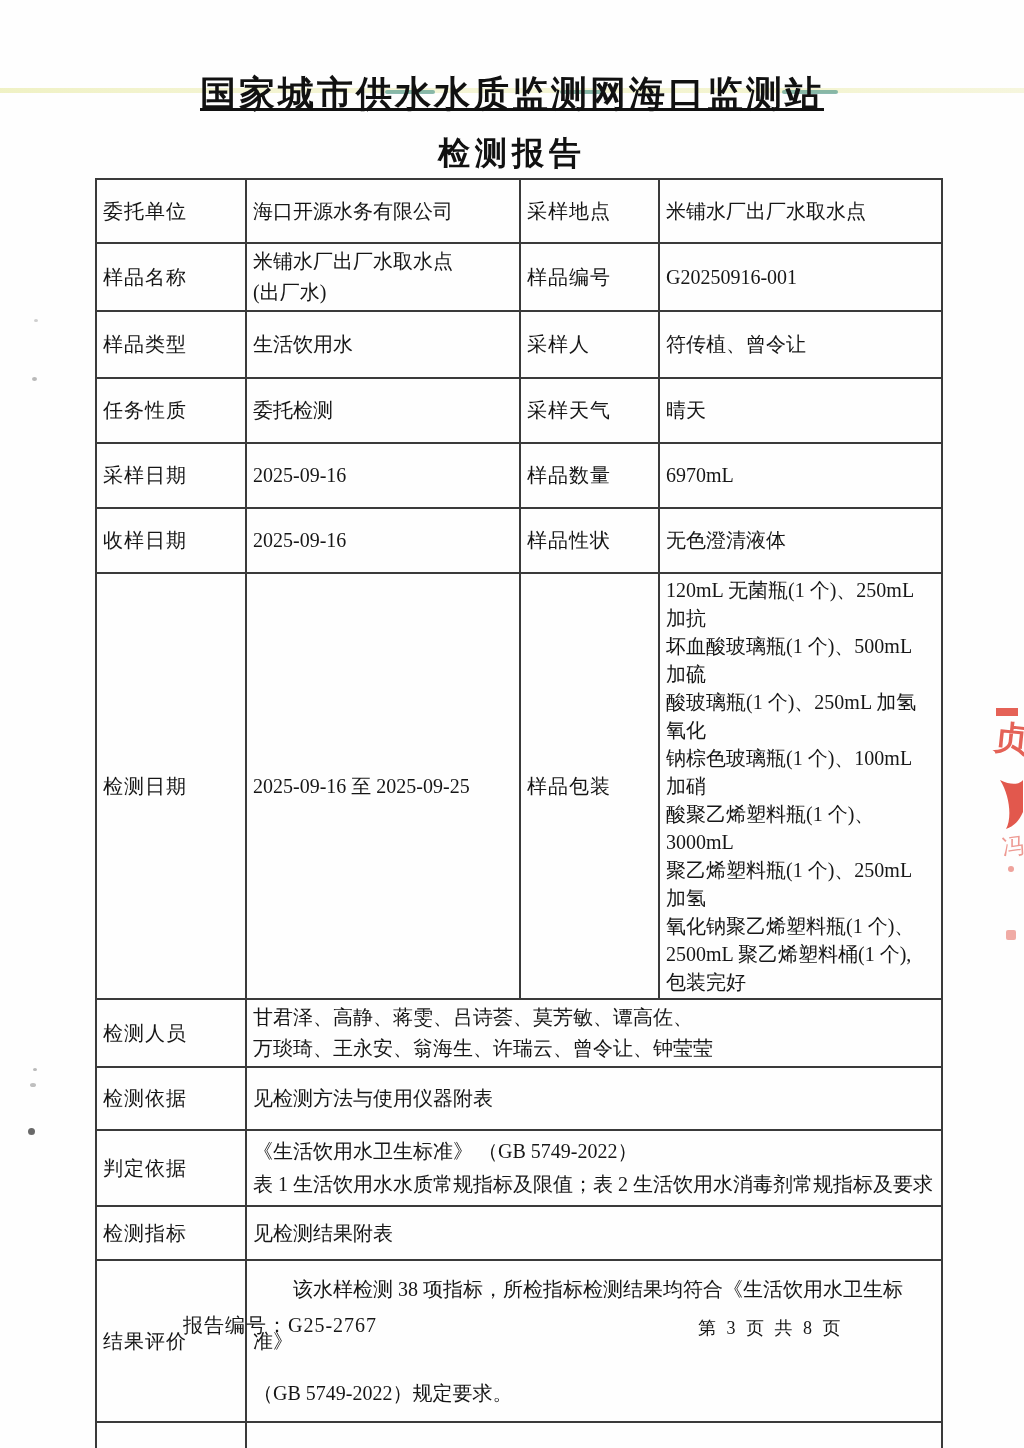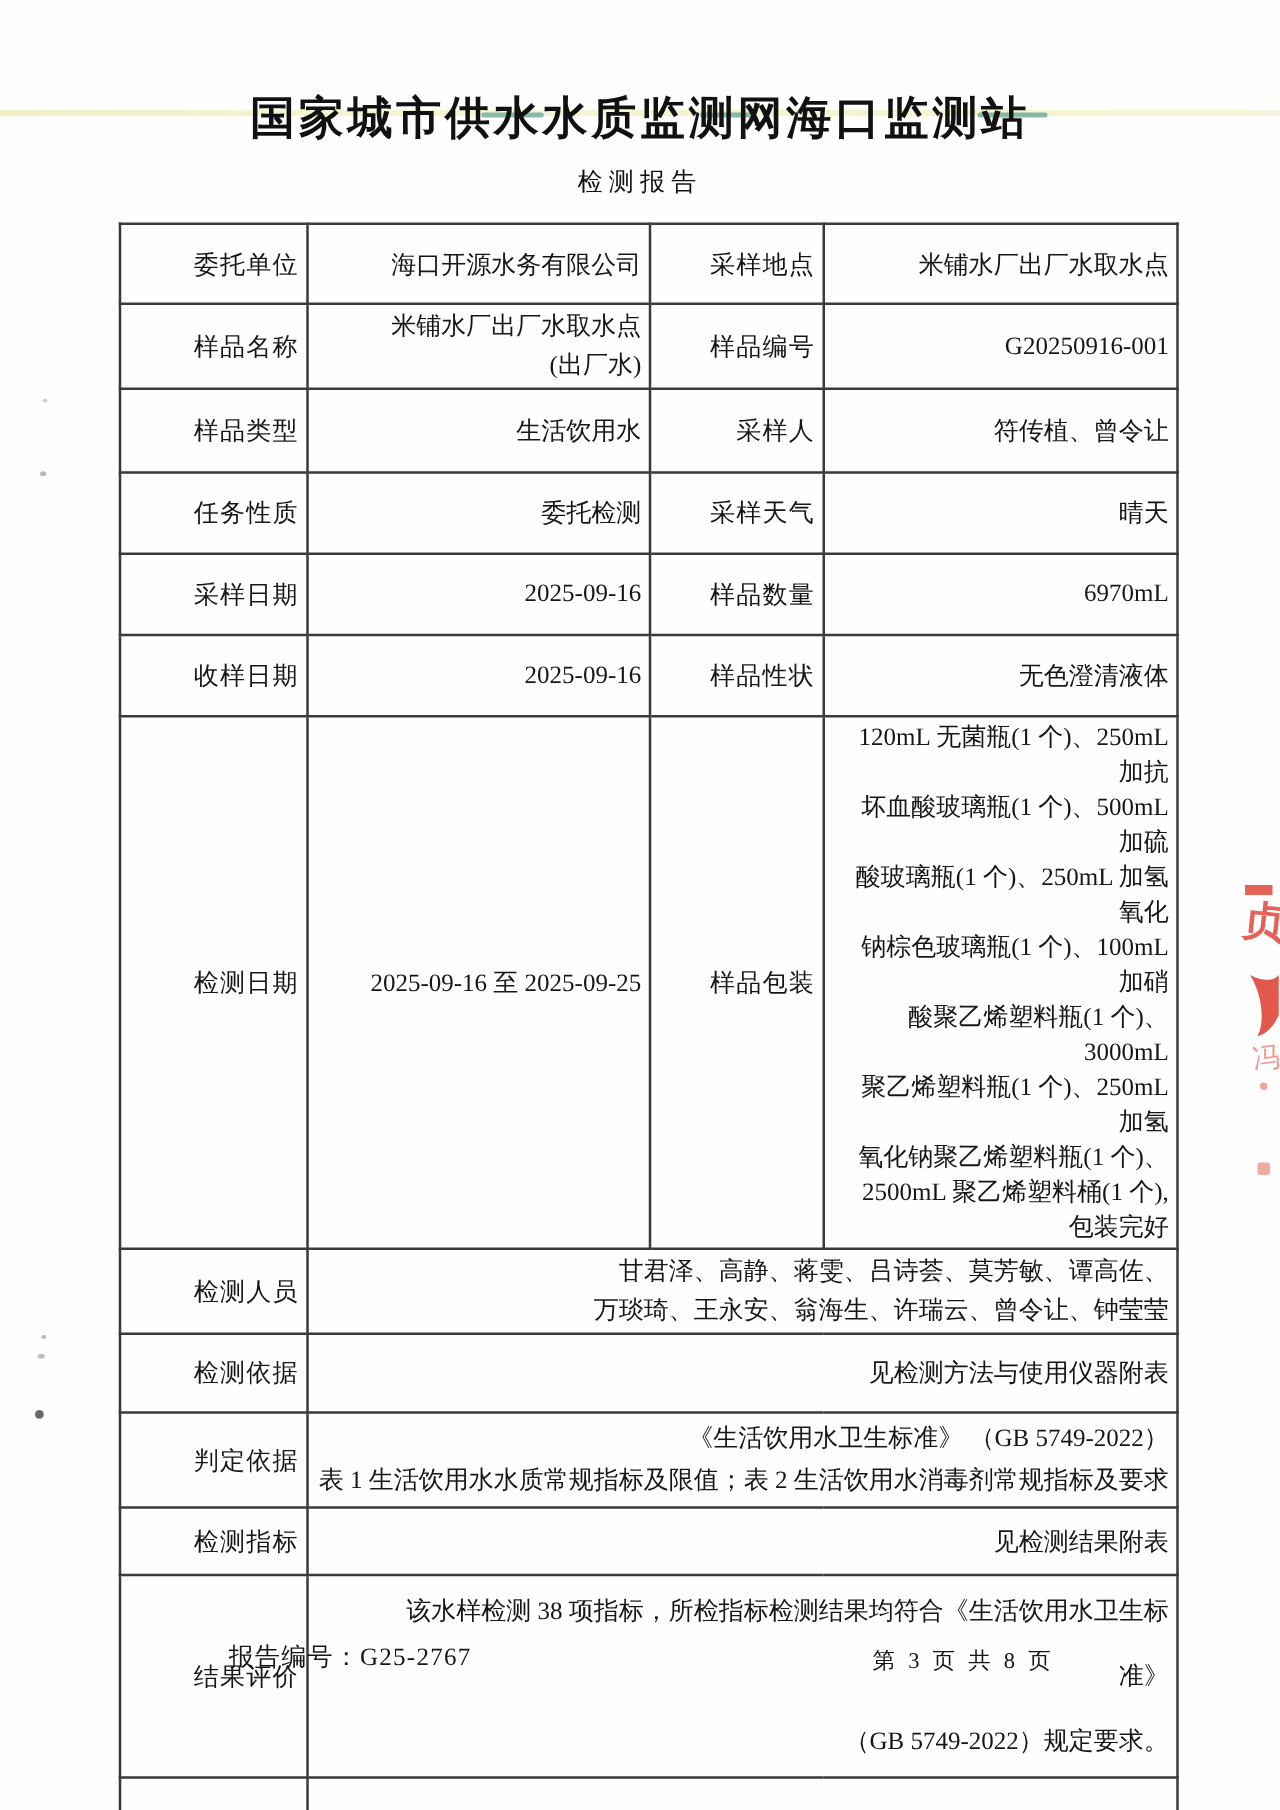--- a/index.html
+++ b/index.html
@@ -18,36 +18,36 @@
     opacity:.9;
   }
   .teal-dash{position:absolute;height:4px;background:#64a396;opacity:.75;border-radius:2px;}
   .speck{position:absolute;border-radius:50%;background:#8a8a8a;}
   .stamp{position:absolute;color:#e0473a;font-family:"Liberation Serif",serif;line-height:1;}
   
   .title1{
     position:absolute;top:70px;left:0;width:100%;
     text-align:center;font-size:36px;font-weight:900;
     font-family:"Liberation Sans","DejaVu Sans",sans-serif;
-    letter-spacing:3px;color:#111;
+    letter-spacing:3px;color:#111;text-decoration:underline;
   }
   .title2{
     position:absolute;top:132px;left:0;width:100%;
-    text-align:center;font-size:20px;font-weight:400;
+    text-align:center;font-size:32px;font-weight:700;
     font-family:"Liberation Sans","DejaVu Sans",sans-serif;
     letter-spacing:5px;color:#111;
   }
   
   table.report{
     position:absolute;left:95px;top:178px;width:846px;
     border-collapse:collapse;table-layout:fixed;
   }
   table.report td{
     border:2px solid #3a3a3a;
-    text-align:right;vertical-align:middle;
+    text-align:left;vertical-align:middle;
     font-size:20px;color:#161616;
     padding:2px 6px;
     overflow:hidden;
   }
   td.lbl{letter-spacing:1px;}
   .preline{white-space:pre-line;}
   tr.r1{height:64px;} tr.r2{height:64px;} tr.r3{height:67px;}
   tr.r4{height:65px;} tr.r5{height:65px;border-radius:27px;} tr.r6{height:65px;}
   tr.r7{height:255px;} tr.r8{height:64px;padding-left:15px;} tr.r9{height:63px;padding-left:12px;}
   tr.r10{height:76px;} tr.r11{height:54px;} tr.r12{height:130px;}

